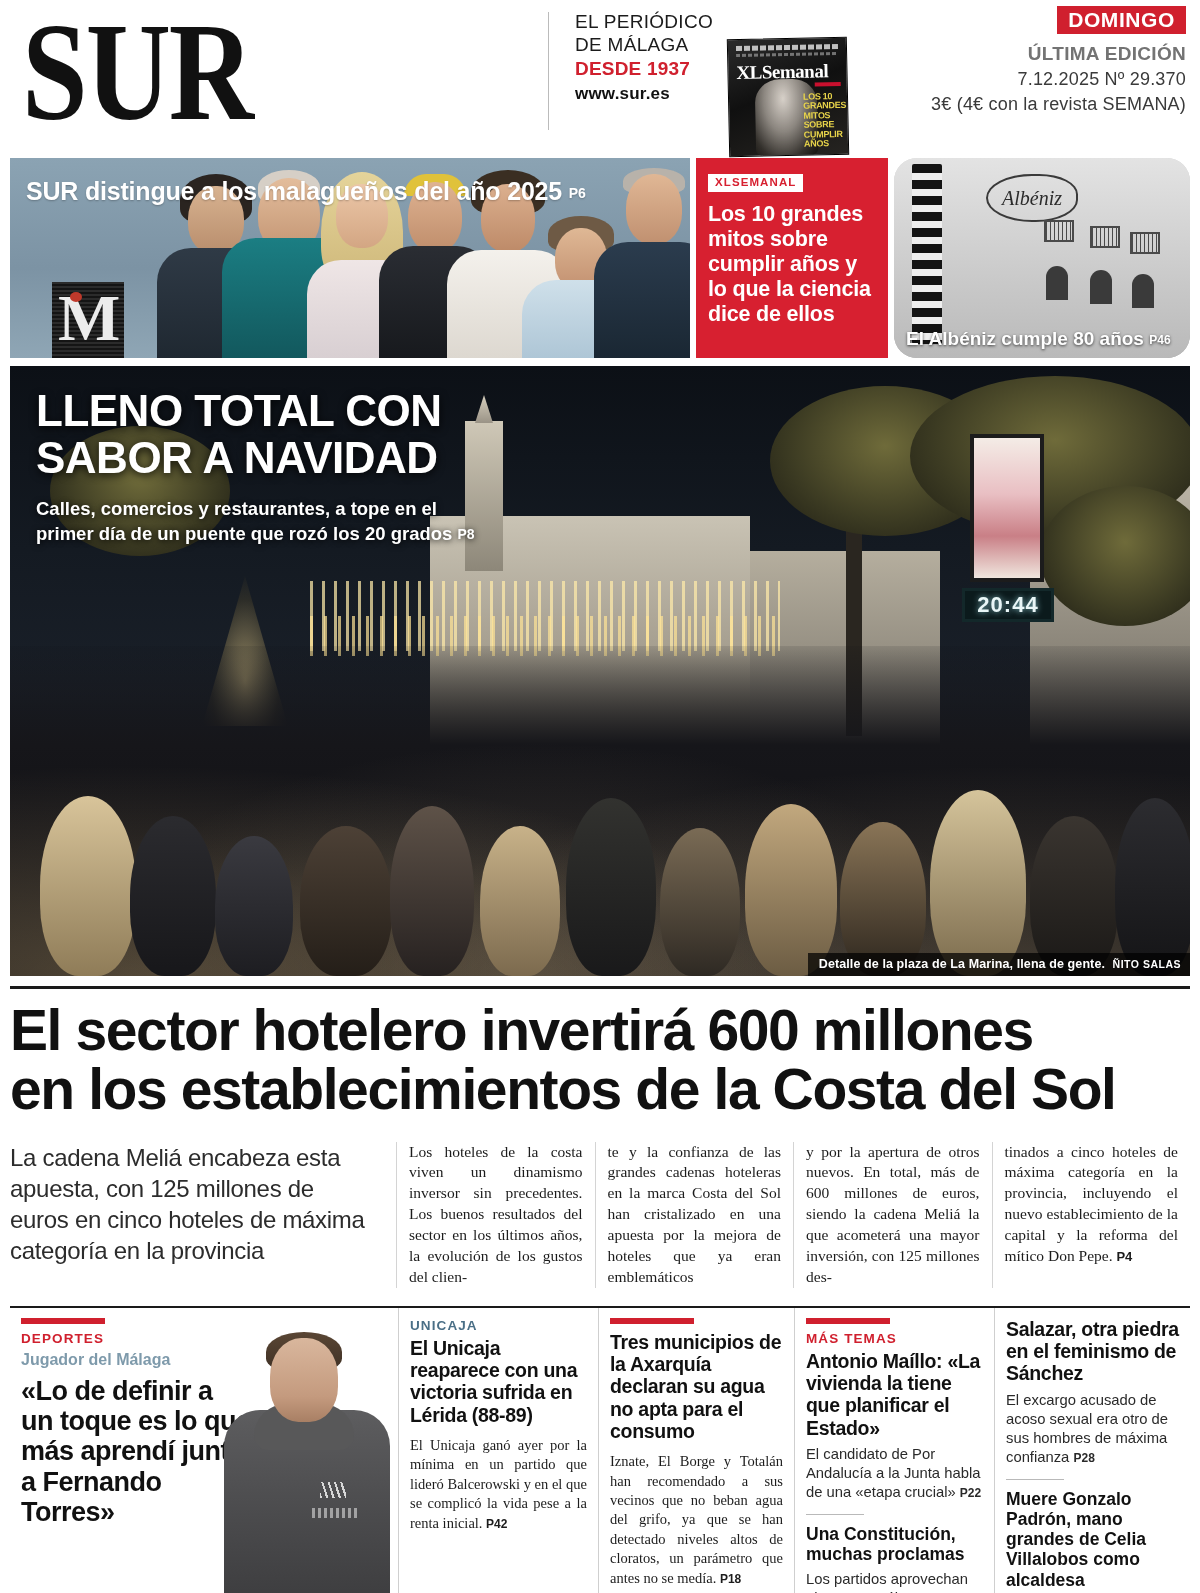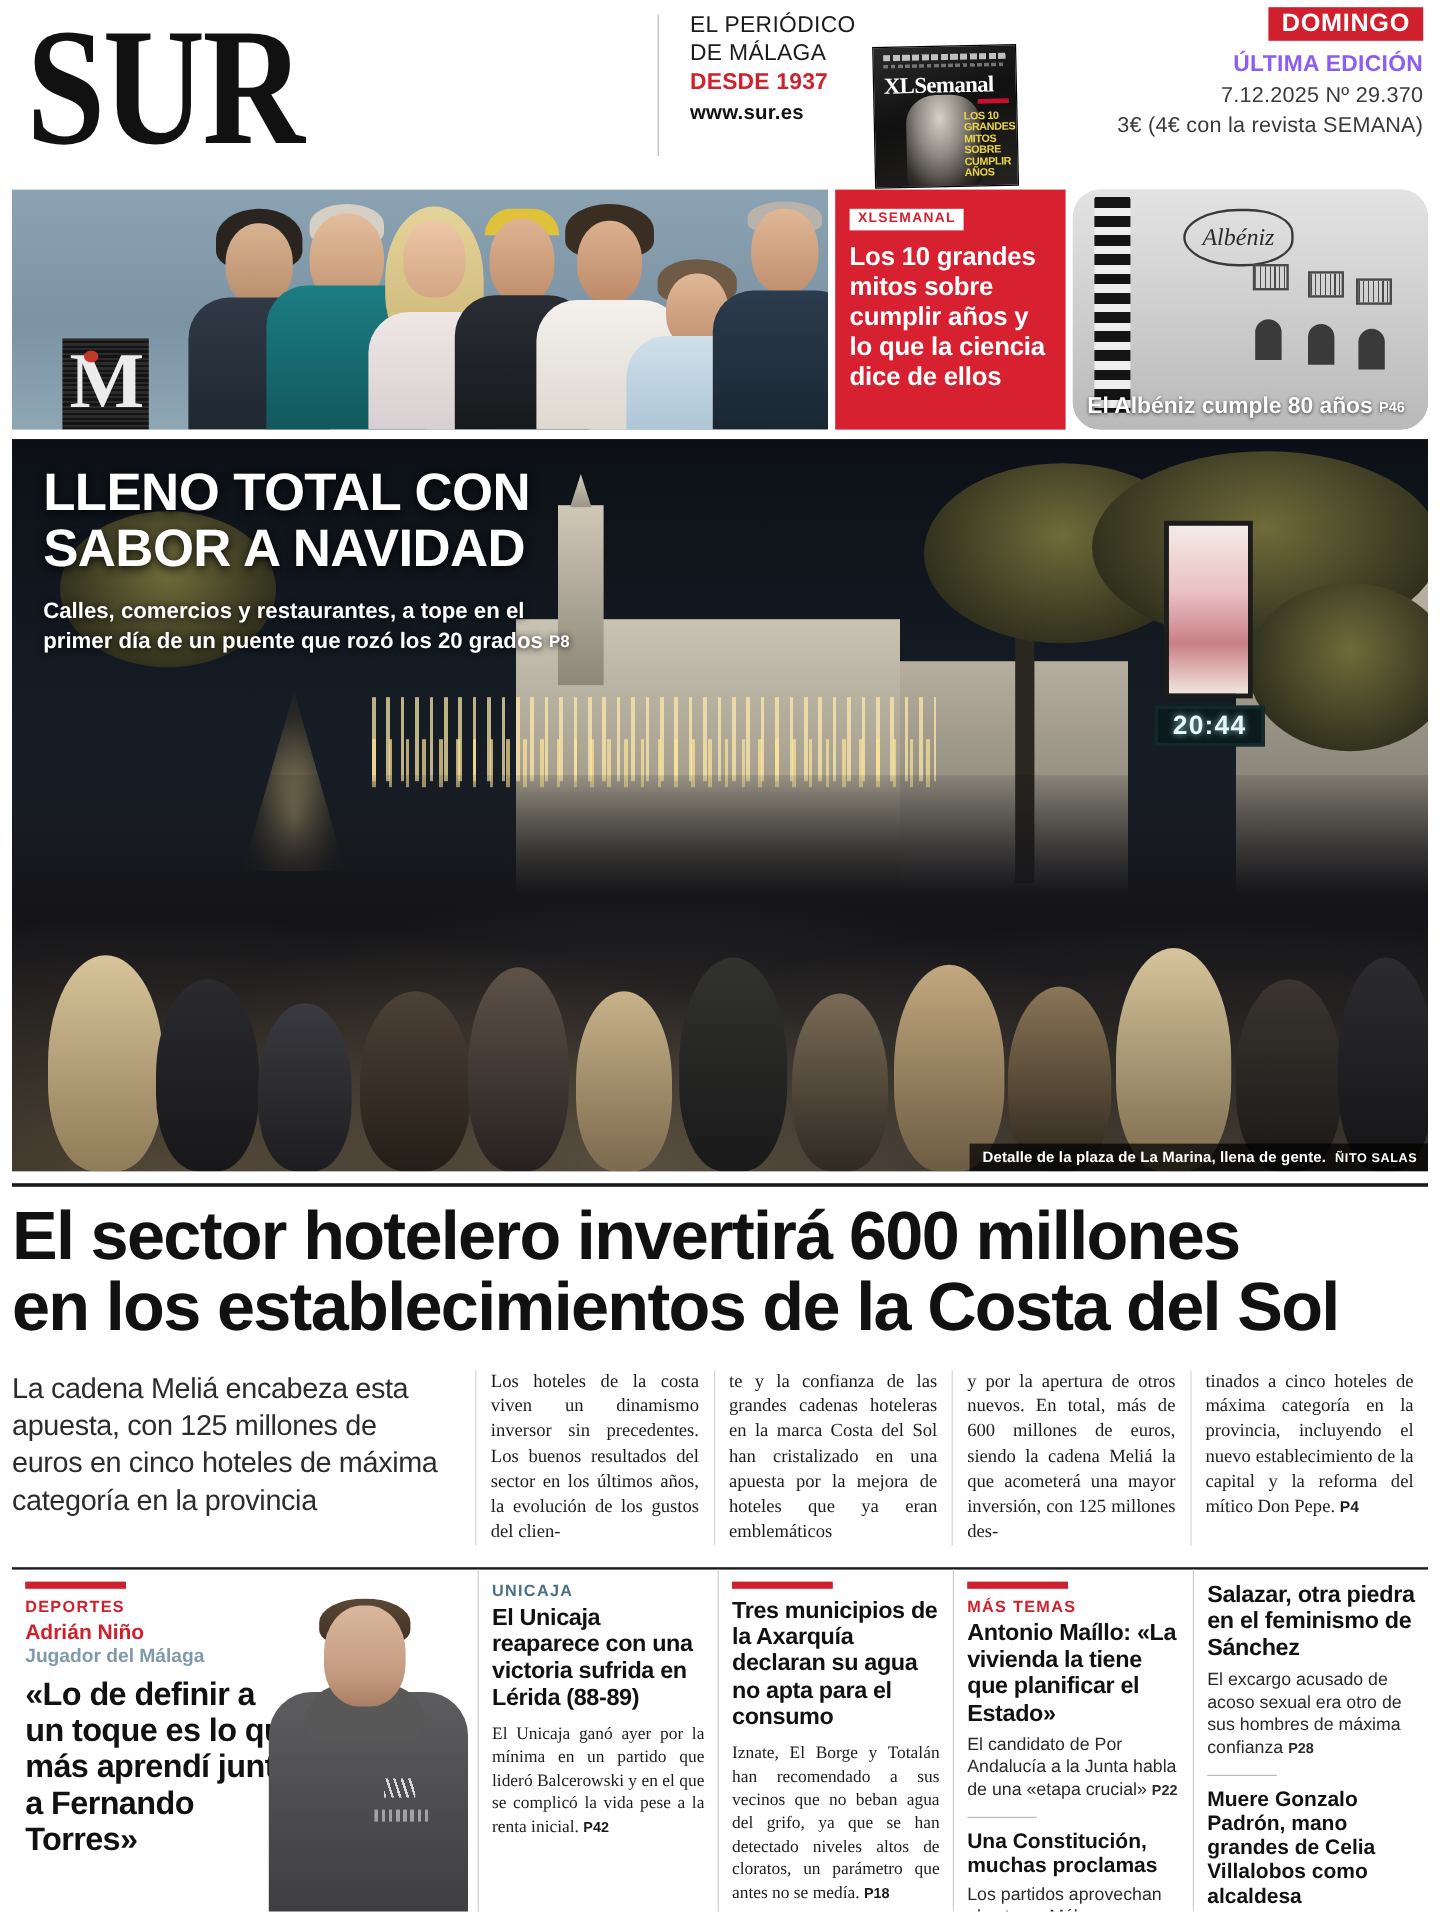--- a/index.html
+++ b/index.html
@@ -109,21 +109,21 @@
     display: inline-block;
     background: #d0202e;
     color: #fff;
     font-size: 21px;
     font-weight: 700;
     letter-spacing: 0.6px;
     padding: 3px 11px 4px 11px;
     line-height: 1;
   }
   .ultima {
-    font-size: 19px; font-weight: 700; color: #8b5cf6;
+    font-size: 19px; font-weight: 700; color: #737373;
     letter-spacing: 0.3px; margin-top: 9px;
   }
   .issue, .price {
     font-size: 18px; font-weight: 400; color: #3a3a3a;
     letter-spacing: 0.2px; margin-top: 4px;
   }
 
   
   .topstrip {
     position: relative;
@@ -462,20 +462,24 @@
       <div class="badge-domingo">DOMINGO</div>
       <div class="ultima">ÚLTIMA EDICIÓN</div>
       <div class="issue">7.12.2025 Nº 29.370</div>
       <div class="price">3€ (4€ con la revista SEMANA)</div>
     </div>
   </div>
 
   <div class="topstrip">
 
     <div class="promo-people">
+      <div class="ptitle">
+        <span>SUR distingue a los malagueños del año 2025</span>
+        <span class="pg">P6</span>
+      </div>
       <div class="award-logo">
         <span class="dot"></span>
       </div>
       <div class="people-row">
         <div class="person">
           <div class="hair" style="top:8px;width:72px;height:50px;background:#2a2420;"></div>
           <div class="head" style="top:20px;width:56px;height:68px;background:linear-gradient(180deg,#d8b391,#b88d6c);"></div>
           <div class="body" style="width:118px;height:110px;background:linear-gradient(180deg,#2f3a46,#1f2831);"></div>
         </div>
         <div class="person">
@@ -602,21 +606,20 @@
       <span>tinados a cinco hoteles de máxima categoría en la provincia, incluyendo el nuevo establecimiento de la capital y la reforma del mítico Don Pepe.</span>
       <b>P4</b>
     </div>
   </div>
 
   <div class="bottom">
 
     <div class="bcol col-deportes">
       <div class="kicker-bar"></div>
       <div class="kicker">DEPORTES</div>
-      <div class="dep-name">Adrián Niño</div>
       <div class="dep-role">Jugador del Málaga</div>
       <div class="dep-quote">«Lo de definir a un toque es lo que más aprendí junto a Fernando Torres»</div>
       <div class="dep-photo">
         <div class="dp-body"></div>
         <div class="dp-hood"></div>
         <div class="dp-hair"></div>
         <div class="dp-head"></div>
         <div class="dp-logo"></div>
         <div class="dp-text"></div>
       </div>

